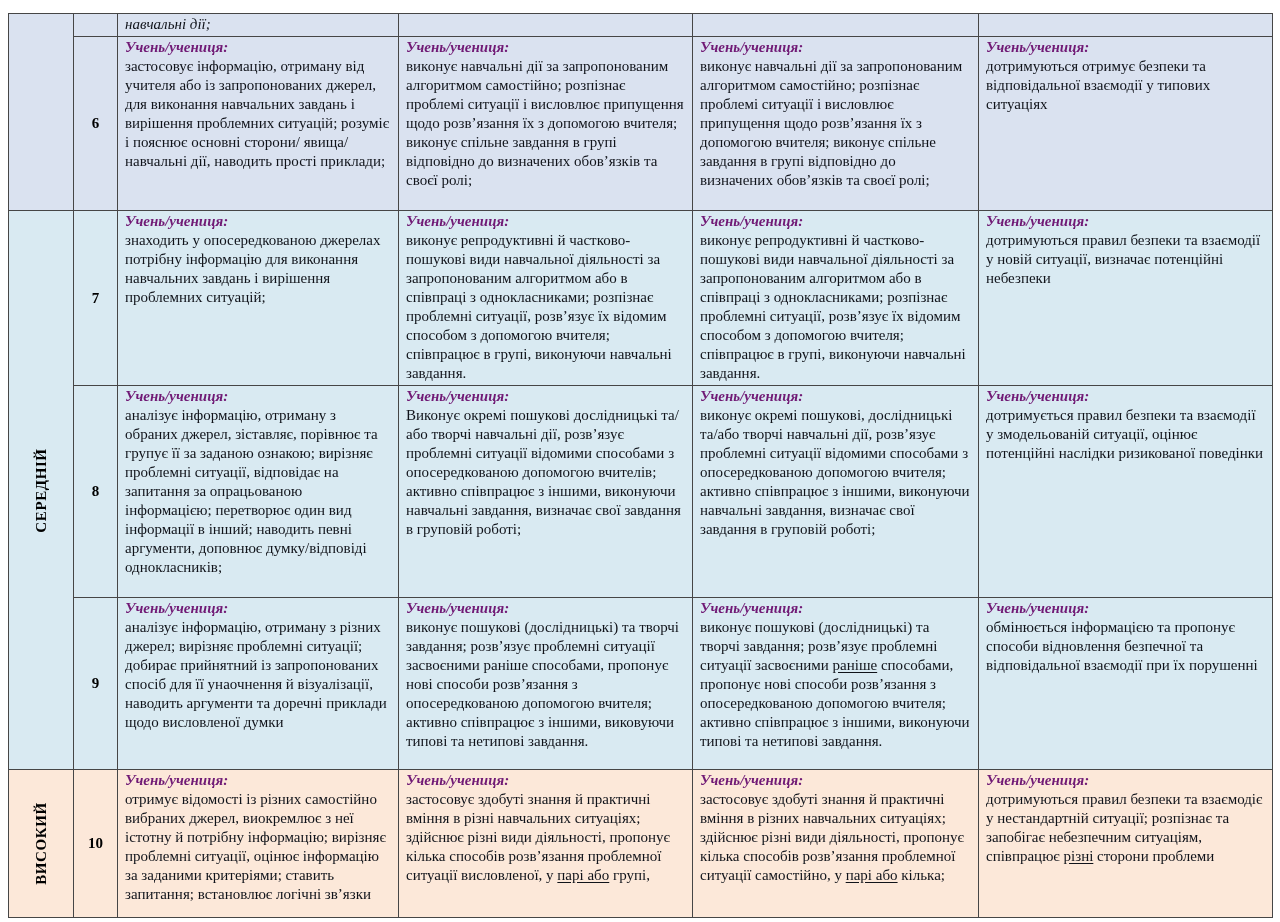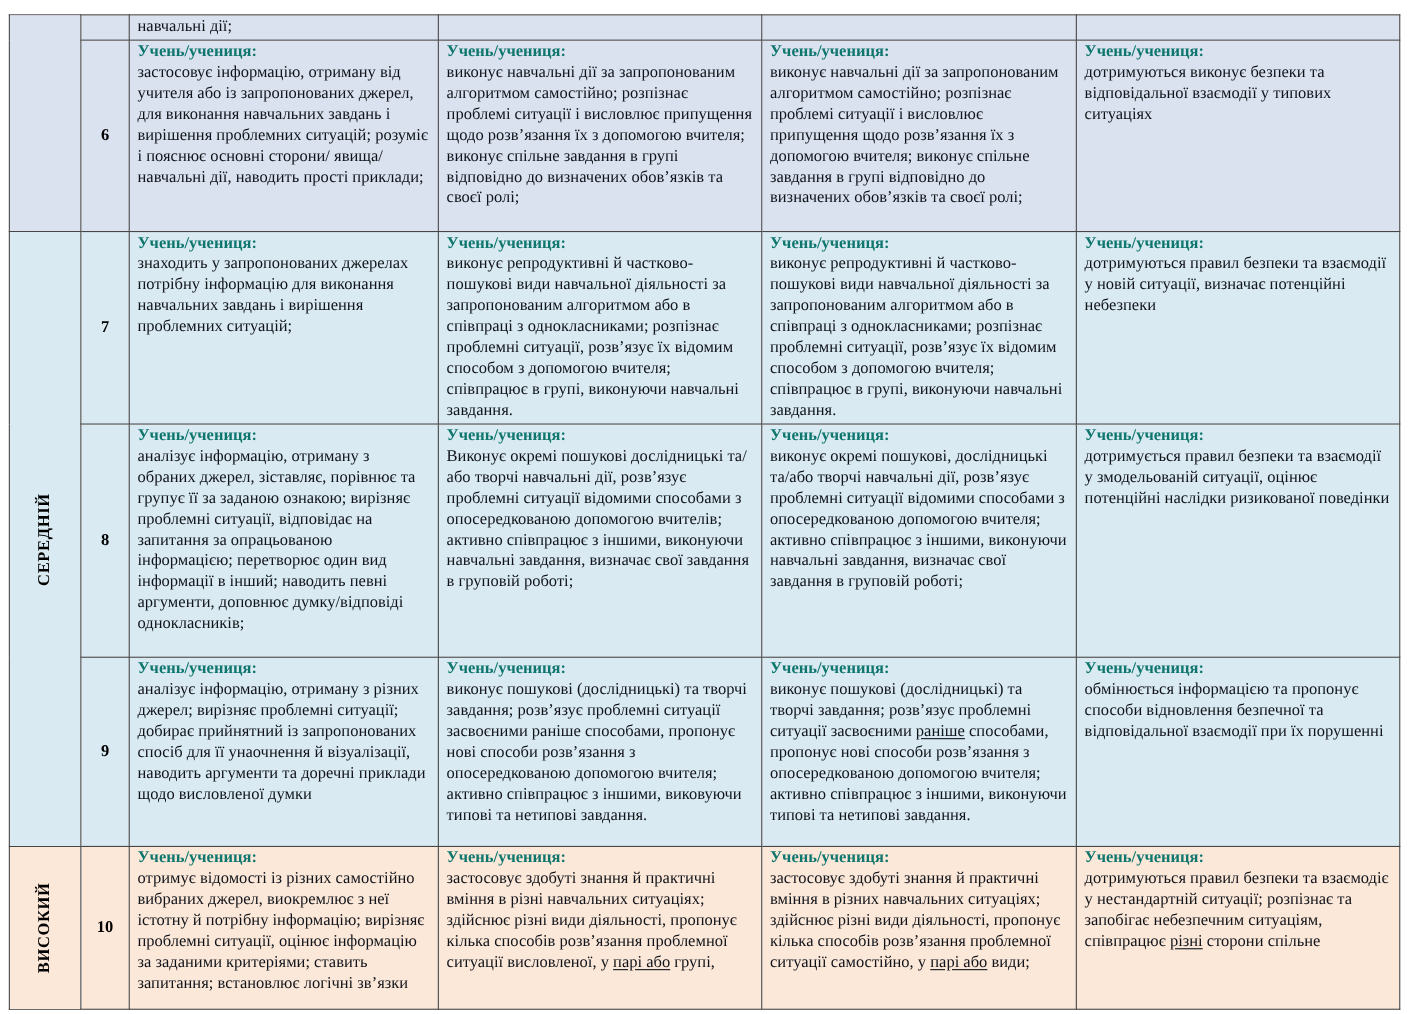--- a/index.html
+++ b/index.html
@@ -15,41 +15,41 @@
   }
   td {
     border:1px solid #464646;
     vertical-align:top;
     padding:1px 6px 2px 7px;
     font-size:15px; line-height:19px;
     color:#10131a;
     overflow:hidden;
     word-wrap:break-word;
   }
-  tr.ra  { height:19px;  }
+  tr.ra  { height:19px;font-style:italic;  }
   tr.r6  { height:174px; }
   tr.r7  { height:169px; }
   tr.r8  { height:212px; }
   tr.r9  { height:172px; }
   tr.r10 { height:148px; }
   .bg-top  { background:#dae2f0; }
   .bg-mid  { background:#d9eaf2; }
   .bg-high { background:#fce8d9; }
   td.level { padding:0; position:relative; }
   .vlabel { position:absolute; inset:0; display:flex; align-items:center; justify-content:center; }
   .vlabel span {
     transform:rotate(-90deg);
     white-space:nowrap;
     font-weight:bold; font-size:15px; letter-spacing:0.6px; color:#000;
   }
   td.gradecol {
     text-align:center; vertical-align:middle;
     font-weight:bold; padding:0; color:#000;
   }
-  .h { font-weight:bold; color:#0f766e; }
+  .h { font-weight:bold; font-style:italic; color:#701a75; }
   .t { }
   .sq {
     text-decoration-line:underline;
     text-decoration-style:wavy;
     text-decoration-color:#d40000;
     text-decoration-thickness:1px;
     text-underline-offset:2px;
     text-decoration:underline;
   }
 </style>
@@ -88,34 +88,34 @@
       <td class="bg-top">
         <p class="h">Учень/учениця:</p>
         <p class="t">виконує навчальні дії за запропонованим алгоритмом самостійно; розпізнає проблемі ситуації і висловлює припущення щодо розв’язання їх з допомогою вчителя; виконує спільне завдання в групі відповідно до визначених обов’язків та своєї ролі;</p>
       </td>
       <td class="bg-top">
         <p class="h">Учень/учениця:</p>
         <p class="t">виконує навчальні дії за запропонованим алгоритмом самостійно; розпізнає проблемі ситуації і висловлює припущення щодо розв’язання їх з допомогою вчителя; виконує спільне завдання в групі відповідно до визначених обов’язків та своєї ролі;</p>
       </td>
       <td class="bg-top">
         <p class="h">Учень/учениця:</p>
-        <p class="t">дотримуються виконує безпеки та відповідальної взаємодії у типових ситуаціях</p>
+        <p class="t">дотримуються отримує безпеки та відповідальної взаємодії у типових ситуаціях</p>
       </td>
     </tr>
 
     <tr class="r7">
       <td class="level bg-mid" rowspan="3">
         <div class="vlabel">
               <span>СЕРЕДНІЙ</span>
             </div>
       </td>
       <td class="gradecol bg-mid">7</td>
       <td class="bg-mid">
         <p class="h">Учень/учениця:</p>
-        <p class="t">знаходить у запропонованих джерелах потрібну інформацію для виконання навчальних завдань і вирішення проблемних ситуацій;</p>
+        <p class="t">знаходить у опосередкованою джерелах потрібну інформацію для виконання навчальних завдань і вирішення проблемних ситуацій;</p>
       </td>
       <td class="bg-mid">
         <p class="h">Учень/учениця:</p>
         <p class="t">виконує репродуктивні й частково-пошукові види навчальної діяльності за запропонованим алгоритмом або в співпраці з однокласниками; розпізнає проблемні ситуації, розв’язує їх відомим способом з допомогою вчителя; співпрацює в групі, виконуючи навчальні завдання.</p>
       </td>
       <td class="bg-mid">
         <p class="h">Учень/учениця:</p>
         <p class="t">виконує репродуктивні й частково-пошукові види навчальної діяльності за запропонованим алгоритмом або в співпраці з однокласниками; розпізнає проблемні ситуації, розв’язує їх відомим способом з допомогою вчителя; співпрацює в групі, виконуючи навчальні завдання.</p>
       </td>
       <td class="bg-mid">
@@ -174,22 +174,22 @@
       <td class="bg-high">
         <p class="h">Учень/учениця:</p>
         <p class="t">отримує відомості із різних самостійно вибраних джерел, виокремлює з неї істотну й потрібну інформацію; вирізняє проблемні ситуації, оцінює інформацію за заданими критеріями; ставить запитання; встановлює логічні зв’язки</p>
       </td>
       <td class="bg-high">
         <p class="h">Учень/учениця:</p>
         <p class="t"><span>застосовує здобуті знання й практичні вміння в різні навчальних ситуаціях; здійснює різні види діяльності, пропонує кілька способів розв’язання проблемної ситуації висловленої, у </span><span class="sq">парі або</span><span> групі,</span></p>
       </td>
       <td class="bg-high">
         <p class="h">Учень/учениця:</p>
-        <p class="t"><span>застосовує здобуті знання й практичні вміння в різних навчальних ситуаціях; здійснює різні види діяльності, пропонує кілька способів розв’язання проблемної ситуації самостійно, у </span><span class="sq">парі або</span><span> види;</span></p>
+        <p class="t"><span>застосовує здобуті знання й практичні вміння в різних навчальних ситуаціях; здійснює різні види діяльності, пропонує кілька способів розв’язання проблемної ситуації самостійно, у </span><span class="sq">парі або</span><span> кілька;</span></p>
       </td>
       <td class="bg-high">
         <p class="h">Учень/учениця:</p>
-        <p class="t"><span>дотримуються правил безпеки та взаємодіє у нестандартній ситуації; розпізнає та запобігає небезпечним ситуаціям, співпрацює </span><span class="sq">різні</span><span> сторони спільне</span></p>
+        <p class="t"><span>дотримуються правил безпеки та взаємодіє у нестандартній ситуації; розпізнає та запобігає небезпечним ситуаціям, співпрацює </span><span class="sq">різні</span><span> сторони проблеми</span></p>
       </td>
     </tr>
   </tbody>
     </table>
 </div>
 
 </body></html>

